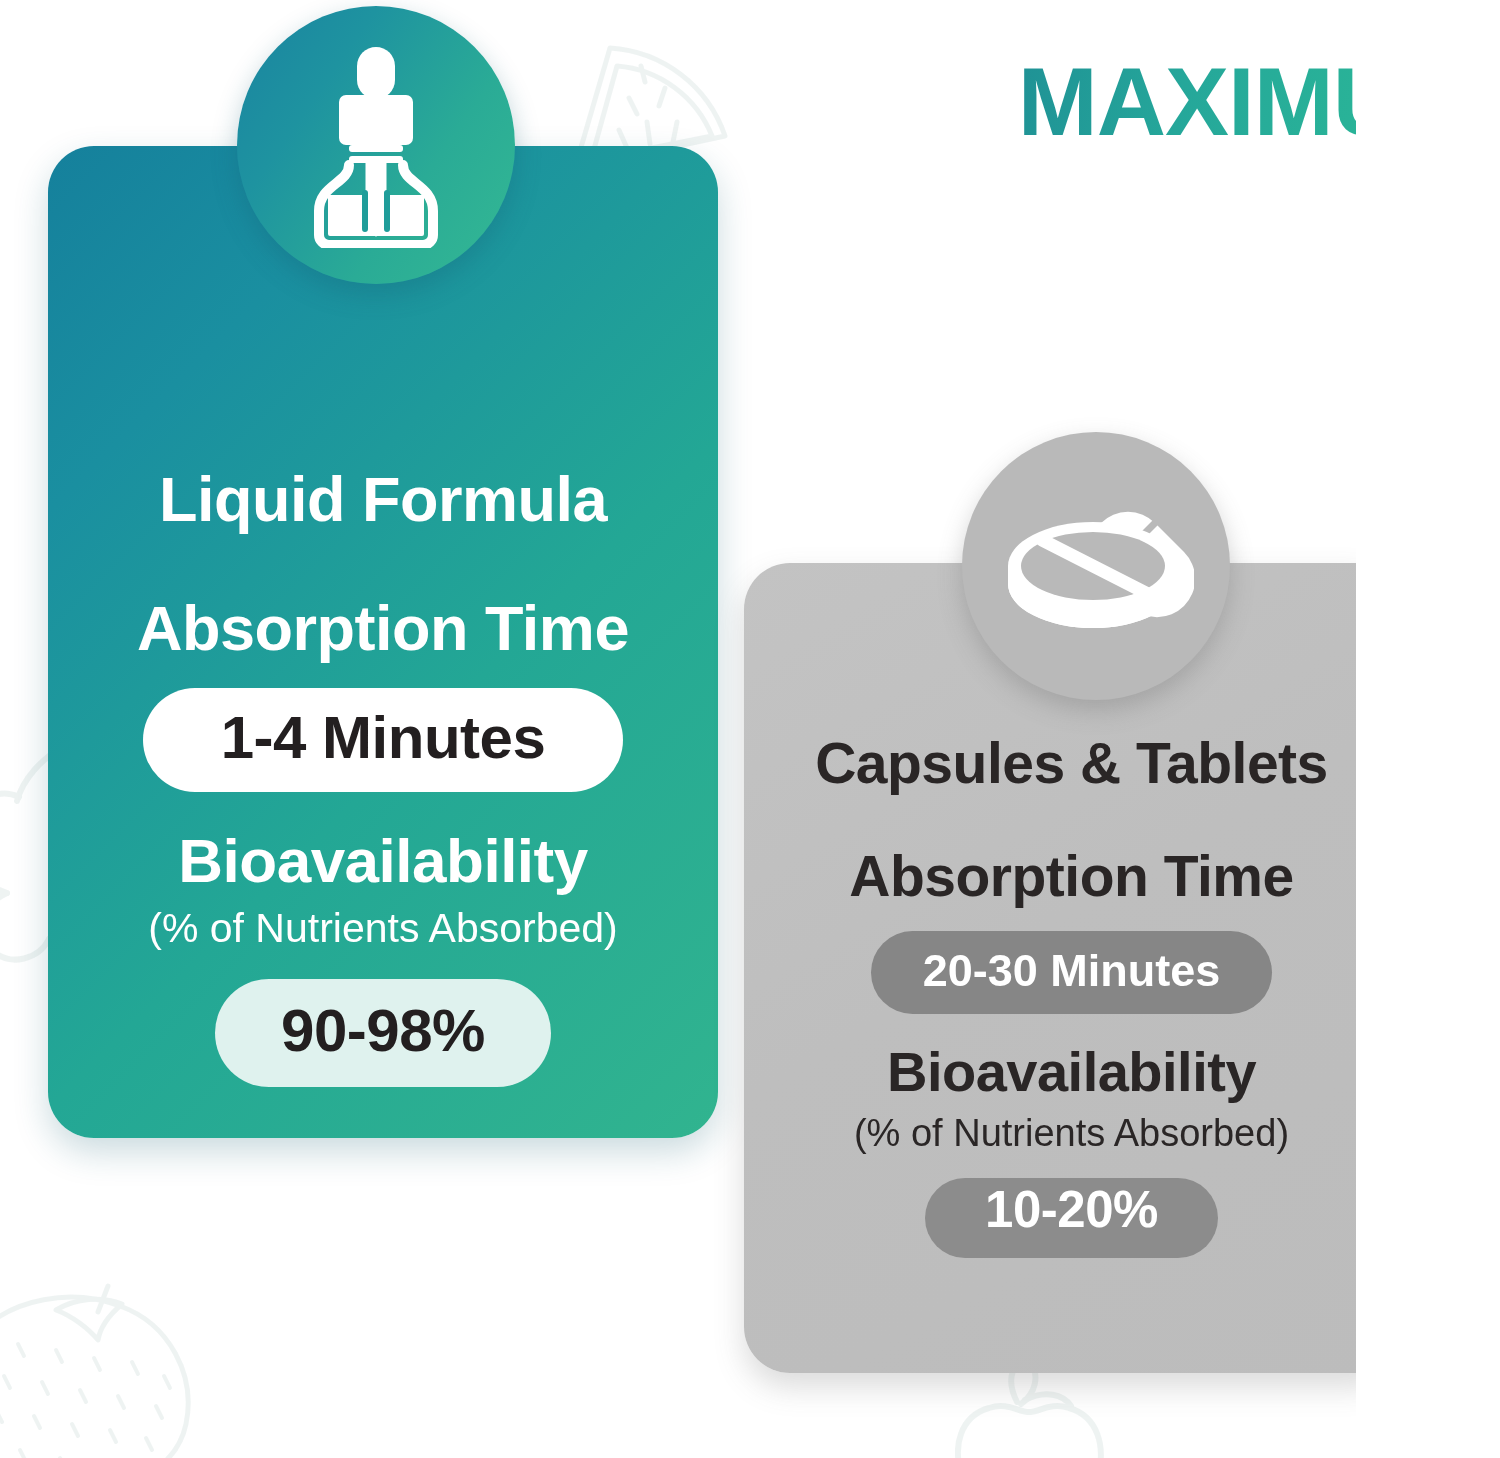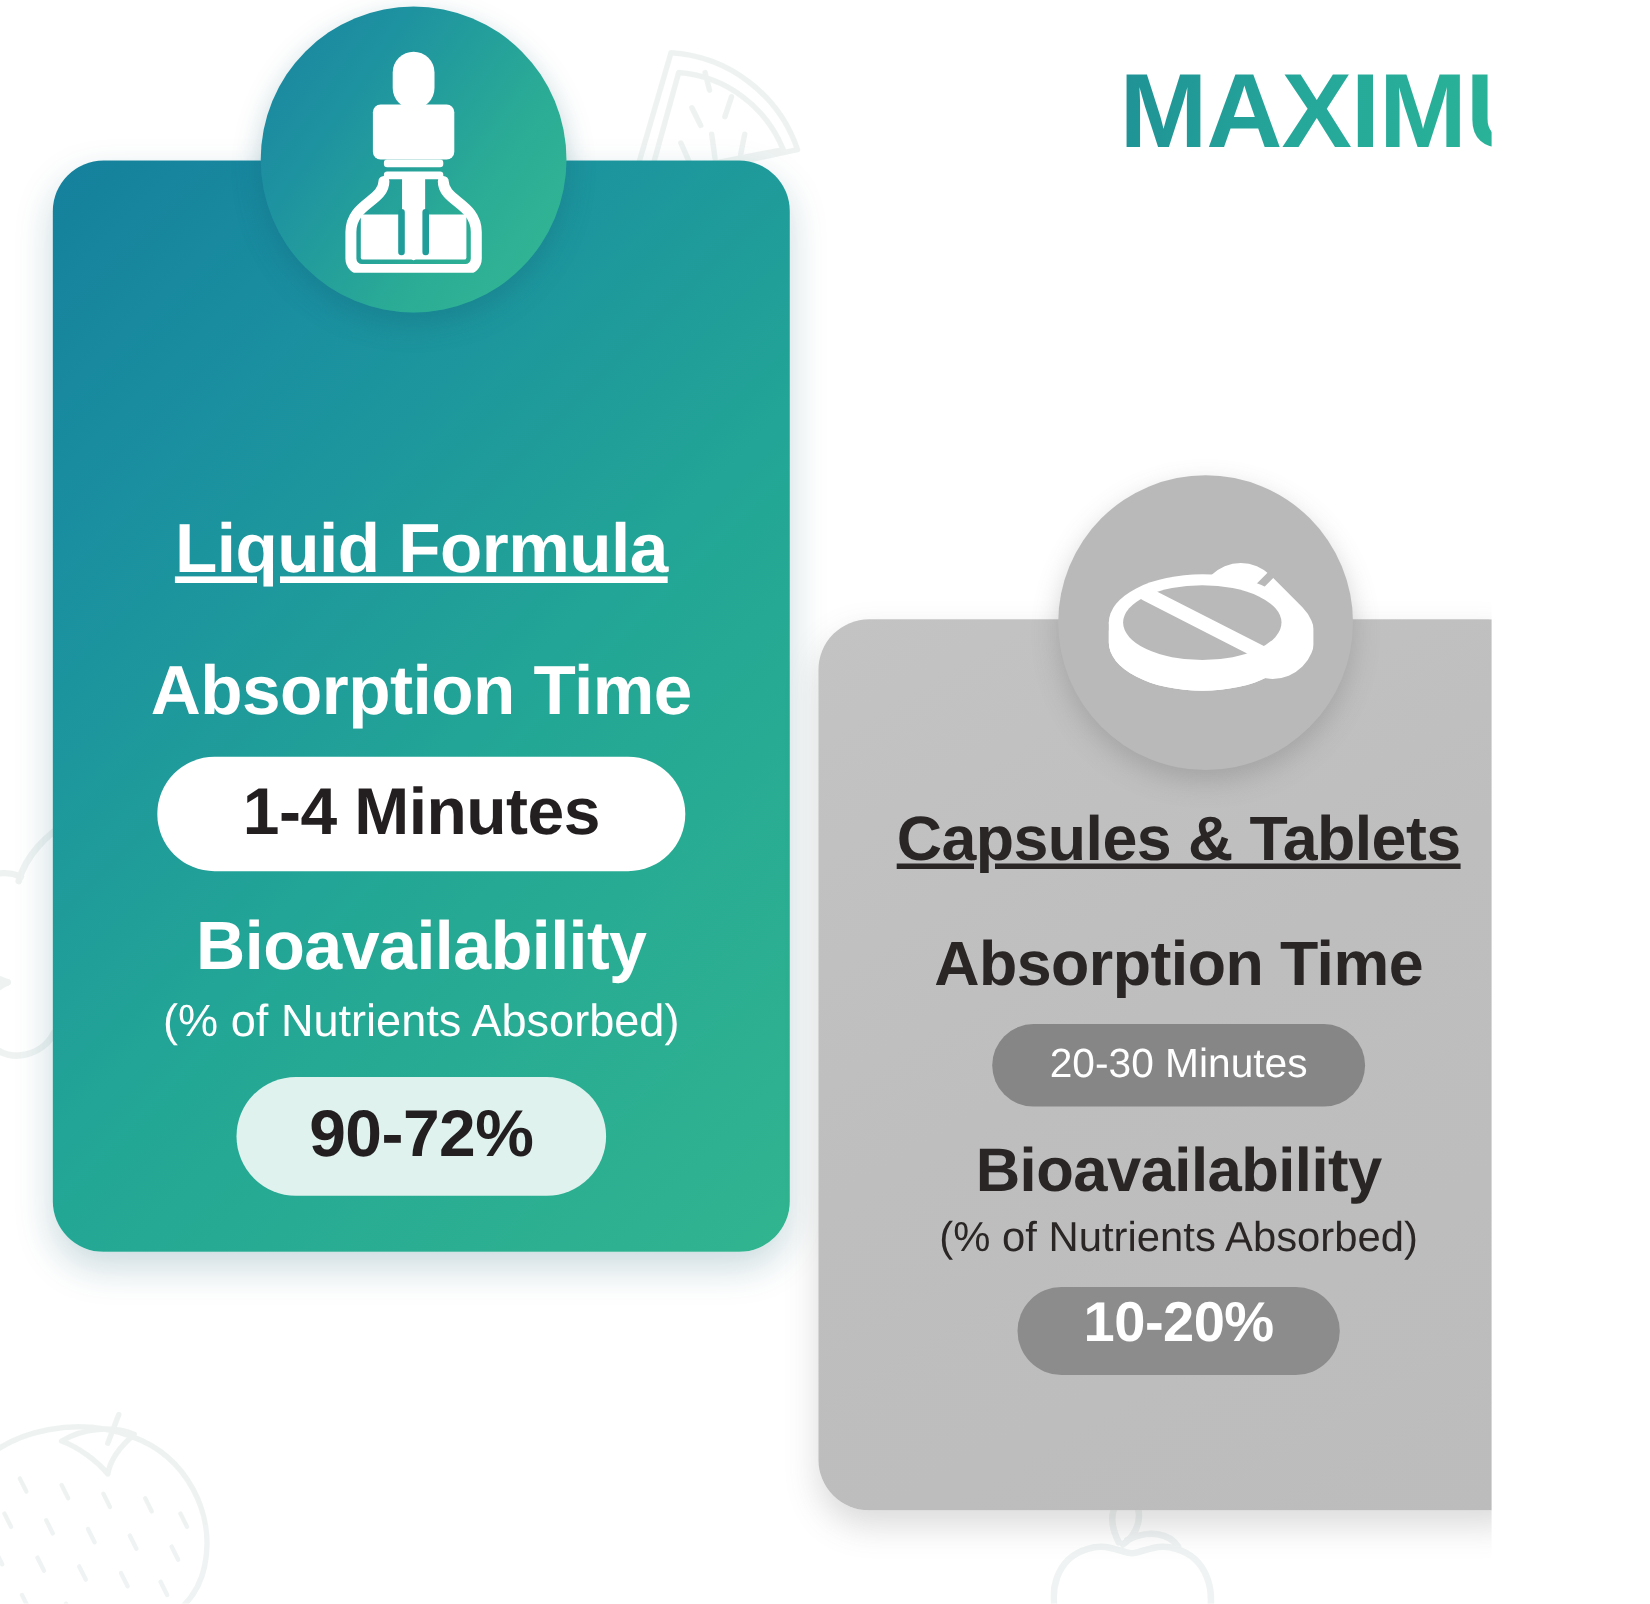--- a/index.html
+++ b/index.html
@@ -97,21 +97,20 @@
   .card-inner {
     position: absolute;
     left: 0;
     right: 0;
     box-sizing: border-box;
     text-align: center;
   }
   .card-title {
     font-weight: bold;
     letter-spacing: -0.5px;
-    text-decoration: underline;
   }
   .card-sub {
     font-weight: bold;
     letter-spacing: -0.5px;
   }
   .card-note {
     font-weight: normal;
   }
   .pill {
     display: inline-block;
@@ -148,22 +147,22 @@
   }
 
   
   #pills-body { top: 172px; padding: 0 16px; color: #2a2626; }
   #pills-title { font-size: 57px; line-height: 1; }
   #pills-subtitle { font-size: 57px; line-height: 1; margin-top: 56px; }
   #pill-caps-time {
     margin-top: 26px;
     background: #868686;
     color: #ffffff;
-    font-size: 37px;
-    font-weight: normal;
+    font-size: 45px;
+    font-weight: bold;
     letter-spacing: 0px;
     padding: 17px 52px 21px;
     line-height: 1;
   }
   #pills-bio { font-size: 56px; line-height: 1; margin-top: 30px; }
   #pills-bio-note { font-size: 38px; line-height: 1; margin-top: 14px; }
   #pill-caps-bio {
     margin-top: 26px;
     background: #8c8c8c;
     color: #ffffff;
@@ -254,21 +253,21 @@
     <span class="hl-line">MAXIMUM</span>
   </div>
 
   <div class="card" id="card-liquid">
     <div class="card-inner" id="liquid-body">
       <div class="card-title" id="liquid-title">Liquid Formula</div>
       <div class="card-sub" id="liquid-subtitle">Absorption Time</div>
       <div class="pill" id="pill-liquid-time">1-4 Minutes</div>
       <div class="card-sub" id="liquid-bio">Bioavailability</div>
       <div class="card-note" id="liquid-bio-note">(% of Nutrients Absorbed)</div>
-      <div class="pill" id="pill-liquid-bio">90-72%</div>
+      <div class="pill" id="pill-liquid-bio">90-98%</div>
     </div>
   </div>
 
   <div class="badge" id="badge-dropper">
     <svg width="150" height="205" viewBox="0 0 150 205" fill="none" stroke="#ffffff" stroke-width="9" stroke-linecap="round" stroke-linejoin="round">
 
       <rect x="56" y="4" width="38" height="52" rx="19" fill="#ffffff" stroke="none"></rect>
 
       <rect x="38" y="52" width="74" height="50" rx="7" fill="#ffffff" stroke="none"></rect>
 

